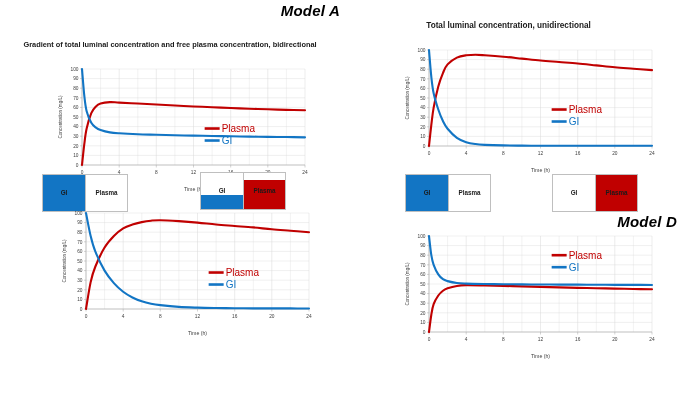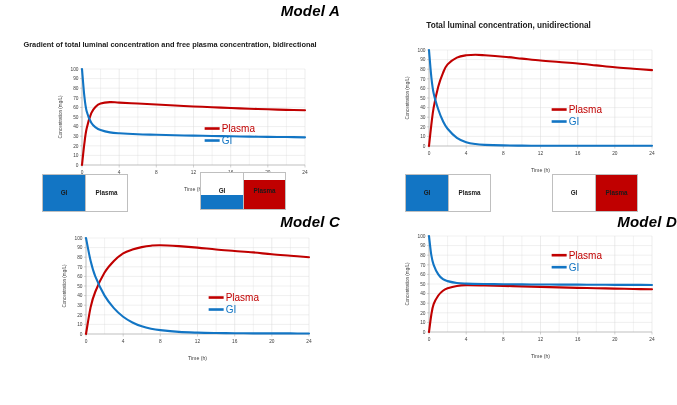--- a/index.html
+++ b/index.html
@@ -296,21 +296,20 @@
         </div>
         <div class="cell" style="width:43px;">
           <div class="fill" style="height: 100%; background: rgb(192, 0, 0);"></div>
           <span class="cell-label">Plasma</span>
         </div>
       </div>
     </div>
   </div>
 
   <div class="panel">
-    <div class="model-title" style="padding-top:8px;">Model C</div>
     <div class="chart-wrap" style="width:265px;height:130px;margin-left:52px;margin-top:4px;">
         <svg class="chart" width="265" height="130" viewBox="0 0 265 130">
           <rect x="34" y="4" width="223" height="96" fill="#fff"></rect>
           <line x1="34" y1="100.0" x2="257" y2="100.0" stroke="#d9d9d9" stroke-width="0.4"></line>
           <line x1="34" y1="90.4" x2="257" y2="90.4" stroke="#d9d9d9" stroke-width="0.4"></line>
           <line x1="34" y1="80.8" x2="257" y2="80.8" stroke="#d9d9d9" stroke-width="0.4"></line>
           <line x1="34" y1="71.2" x2="257" y2="71.2" stroke="#d9d9d9" stroke-width="0.4"></line>
           <line x1="34" y1="61.6" x2="257" y2="61.6" stroke="#d9d9d9" stroke-width="0.4"></line>
           <line x1="34" y1="52.0" x2="257" y2="52.0" stroke="#d9d9d9" stroke-width="0.4"></line>
           <line x1="34" y1="42.4" x2="257" y2="42.4" stroke="#d9d9d9" stroke-width="0.4"></line>

